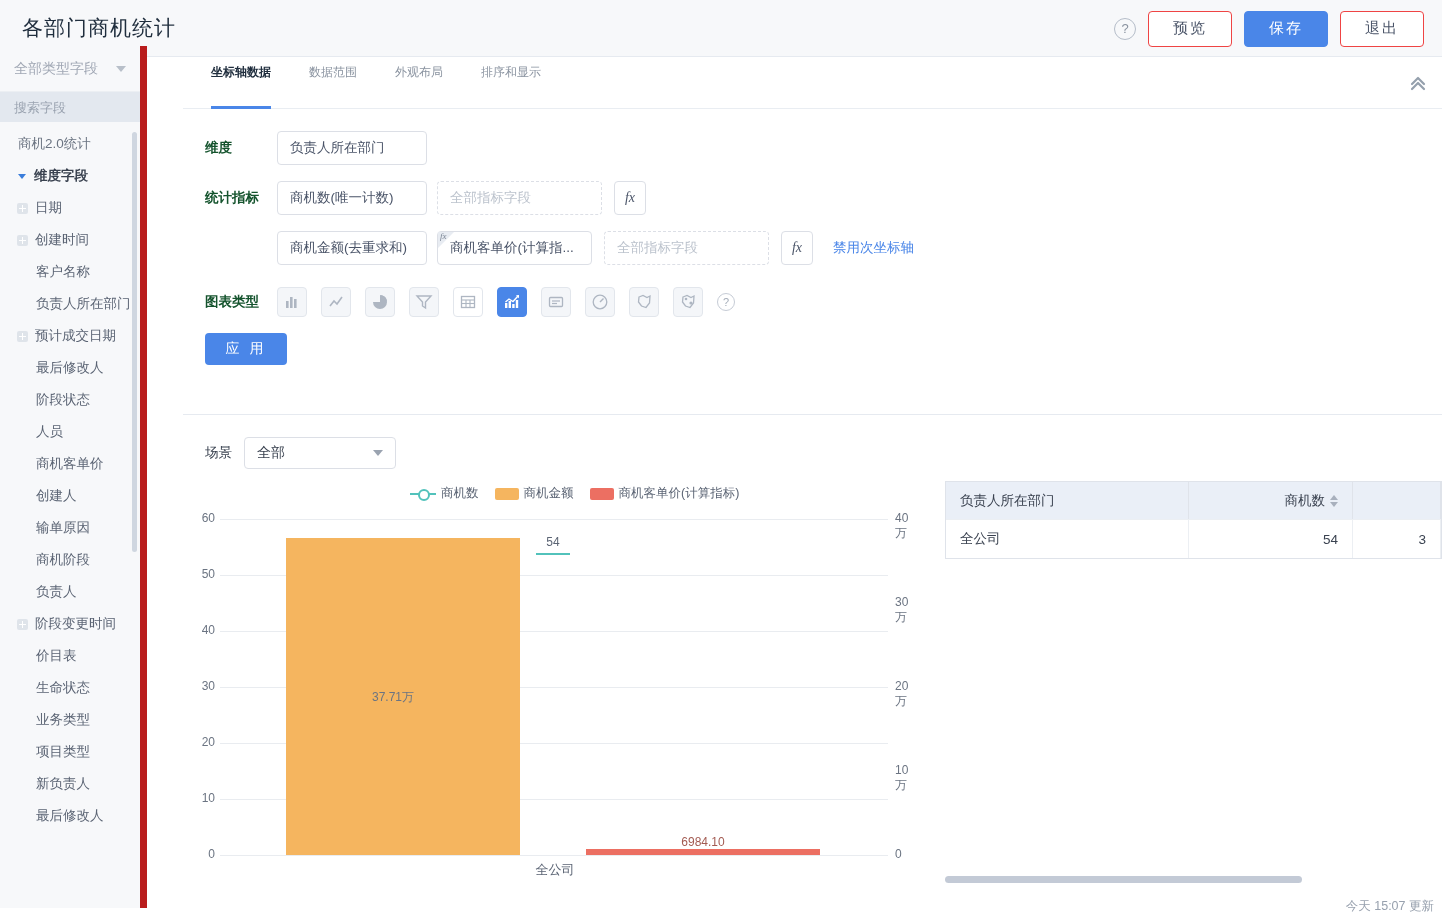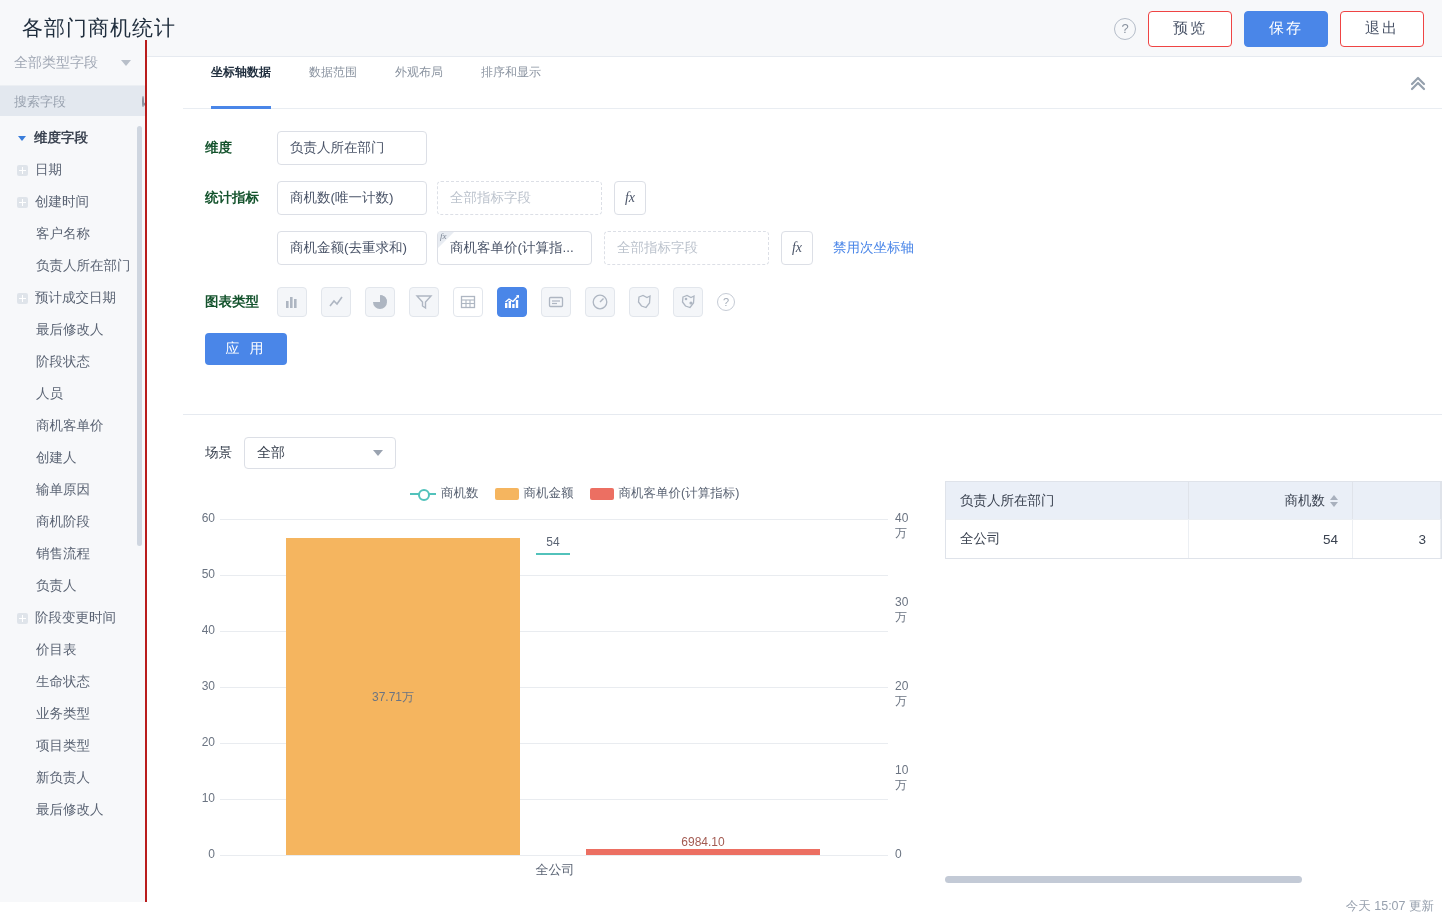--- a/index.html
+++ b/index.html
@@ -36,22 +36,22 @@
     height: 36px; min-width: 84px; padding: 0 16px;
     border: 1px solid #ef4444; border-radius: 4px; background: #fff;
     font-size: 15px; color: #4a5468; cursor: pointer;
     display: flex; align-items: center; justify-content: center;
     letter-spacing: 2px; font-family: "Liberation Sans", sans-serif;
   }
   .btn.primary { background: #4a86e8; border-color: #4a86e8; color: #fff; }
 
   
   .sidebar {
-    position: absolute; left: 0; top: 40px; width: 147px; height: 862px;
-    background: #f7f8fa; border-right: 2px solid #b91c1c; overflow: hidden;
+    position: absolute; left: 0; top: 46px; width: 147px; height: 862px;
+    background: #f7f8fa; border-right: 7px solid #b91c1c; overflow: hidden;
   }
   .sb-typefilter {
     height: 46px; display: flex; align-items: center; justify-content: space-between;
     padding: 0 14px; color: #a0a7b4; font-size: 14px; cursor: pointer;
     border-bottom: 1px solid #eceff3;
   }
   .chev-down {
     width: 0; height: 0; border-left: 5px solid transparent; border-right: 5px solid transparent;
     border-top: 6px solid #b8bfc9;
   }
@@ -269,20 +269,23 @@
   <div class="sidebar">
     <div class="sb-typefilter">
       <span>全部类型字段</span>
       <span class="chev-down"></span>
     </div>
     <div class="sb-search">
       <input placeholder="搜索字段" style="">
       <span class="mag"></span>
     </div>
     <div class="sb-list" id="sb-list">
+      <div class="sb-node root">
+          <span>商机2.0统计</span>
+        </div>
         <div class="sb-node group">
           <span class="caret-down"></span>
           <span>维度字段</span>
         </div>
         <div class="sb-node ">
           <span class="plus-box"></span>
           <span>日期</span>
         </div>
         <div class="sb-node ">
           <span class="plus-box"></span>
@@ -311,23 +314,20 @@
           <span>商机客单价</span>
         </div>
         <div class="sb-node indent">
           <span>创建人</span>
         </div>
         <div class="sb-node indent">
           <span>输单原因</span>
         </div>
         <div class="sb-node indent">
           <span>商机阶段</span>
-        </div>
-        <div class="sb-node indent">
-          <span>销售流程</span>
         </div>
         <div class="sb-node indent">
           <span>负责人</span>
         </div>
         <div class="sb-node ">
           <span class="plus-box"></span>
           <span>阶段变更时间</span>
         </div>
         <div class="sb-node indent">
           <span>价目表</span>

